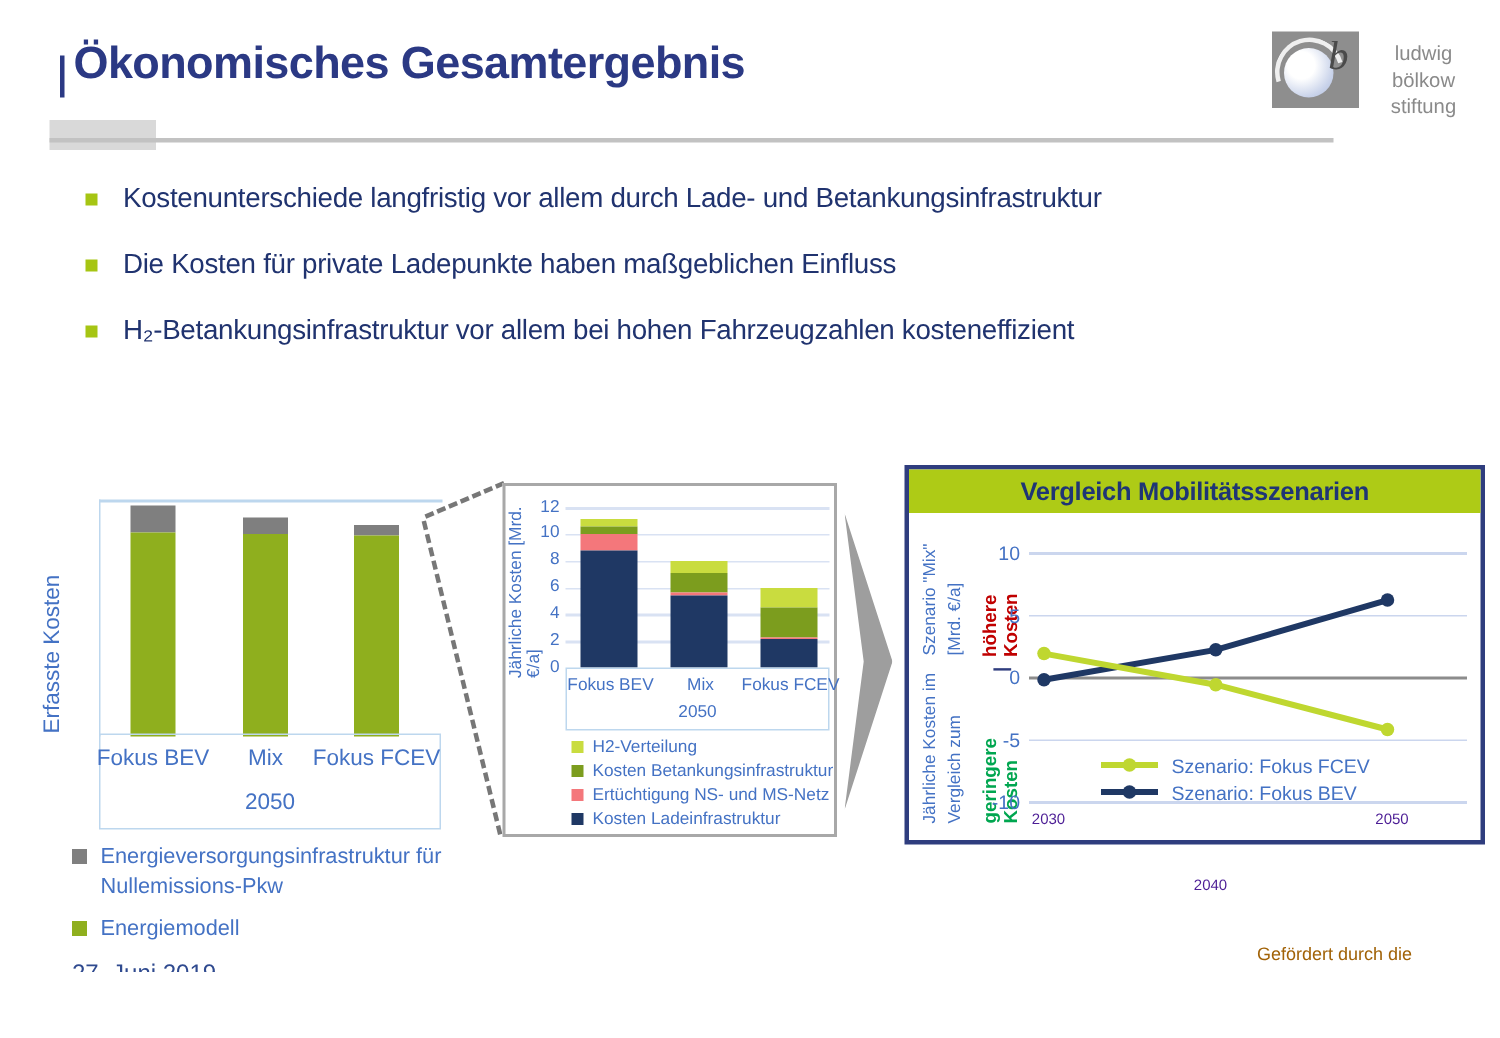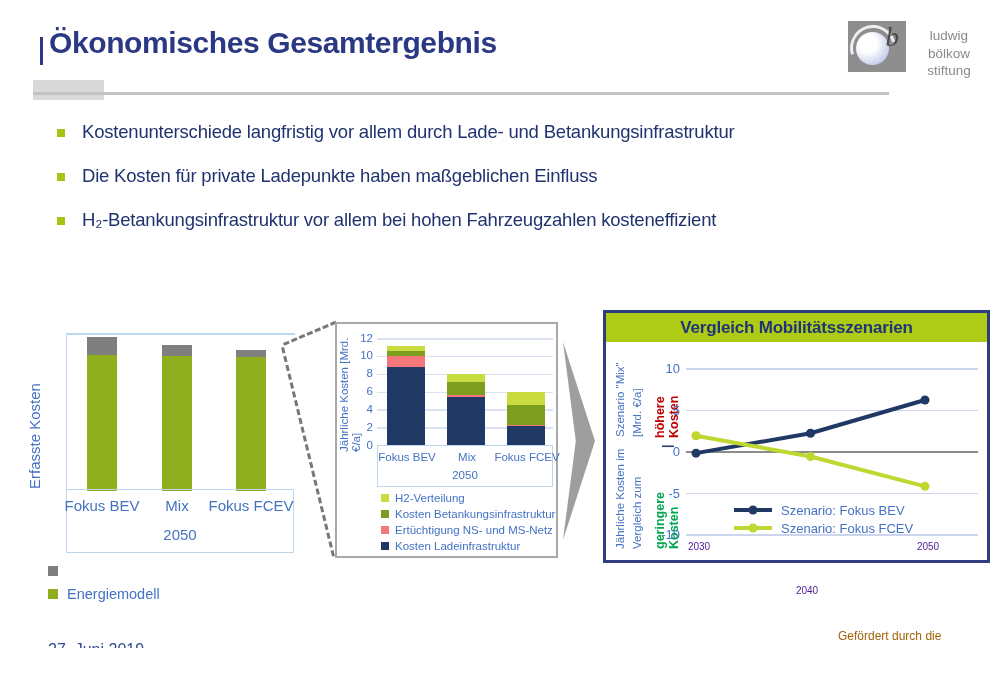--- a/index.html
+++ b/index.html
@@ -142,20 +142,21 @@
     </div>
   <div class="abs chartL-labelbox" id="leftCats">
     <div class="groupL">2050</div>
   <div class="catL" style="left: 35px;">Fokus BEV</div>
       <div class="catL" style="left: 110px;">Mix</div>
       <div class="catL" style="left: 184px;">Fokus FCEV</div>
     </div>
   <div class="abs chartL-legend" id="leftLegend">
       <div class="legrowL">
         <div class="legsqL" style="background: rgb(127, 127, 127);"></div>
+        <div class="legtxtL" style="max-width: 255px;">Energieversorgungsinfrastruktur für Nullemissions-Pkw</div>
       </div>
       <div class="legrowL">
         <div class="legsqL" style="background: rgb(143, 175, 30);"></div>
         <div class="legtxtL" style="max-width: 255px;">Energiemodell</div>
       </div>
     </div>
 
   <div class="abs dash-a"></div>
   <div class="abs dash-b"></div>
   <div class="abs big-arrow"></div>
@@ -229,30 +230,30 @@
       <div>Jährliche Kosten im Vergleich zum</div>
       <div>Szenario "Mix" [Mrd. €/a]</div>
     </div>
     <div class="chartR-ylabel2">
       <span class="yl2-neg">geringere Kosten</span>
       <span class="yl2-sep">|</span>
       <span class="yl2-pos">höhere Kosten</span>
     </div>
     <div class="chartR-legend" id="rightLegend">
         <div class="legrowR">
+          <div class="legline" style="background: rgb(191, 215, 48);">
+            <i style="background: rgb(191, 215, 48);"></i>
+          </div>
+          <div class="legtxtR">Szenario: Fokus FCEV</div>
+        </div>
+        <div class="legrowR">
           <div class="legline" style="background: rgb(31, 56, 100);">
             <i style="background: rgb(31, 56, 100);"></i>
           </div>
           <div class="legtxtR">Szenario: Fokus BEV</div>
-        </div>
-        <div class="legrowR">
-          <div class="legline" style="background: rgb(191, 215, 48);">
-            <i style="background: rgb(191, 215, 48);"></i>
-          </div>
-          <div class="legtxtR">Szenario: Fokus FCEV</div>
         </div>
       </div>
   <div class="gridR" style="top: 55px;"></div>
       <div class="tickR" style="left: 44px; top: 48px;">10</div>
       <div class="gridR" style="top: 96.5px;"></div>
       <div class="tickR" style="left: 44px; top: 89.5px;">5</div>
       <div class="gridR zero" style="top: 138px;"></div>
       <div class="tickR" style="left: 44px; top: 131px;">0</div>
       <div class="gridR" style="top: 179.5px;"></div>
       <div class="tickR" style="left: 44px; top: 172.5px;">-5</div>

